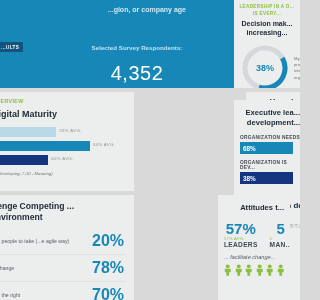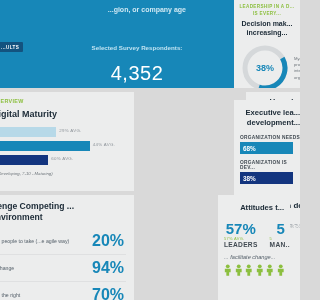--- a/index.html
+++ b/index.html
@@ -249,21 +249,21 @@
   <div class="card" style="left:-18px;top:195px;width:152px;height:105px;padding:6px 8px;">
     <div style="font-size:8.6px;font-weight:700;color:#1b2a36;line-height:1.25;">...enge Competing ... Environment</div>
 
     <div style="margin-top:6px;">
       <div class="prow">
         <div class="ptext">...ng people to take (...e agile way)</div>
         <div class="pval">20%</div>
       </div>
       <div class="prow">
         <div class="ptext">...t change</div>
-        <div class="pval">94%</div>
+        <div class="pval">78%</div>
       </div>
       <div class="prow" style="border-bottom:none;">
         <div class="ptext">...ng the right</div>
         <div class="pval">70%</div>
       </div>
     </div>
   </div>
 
   <div class="card" style="left:246px;top:195px;width:186px;height:105px;padding:5px 4px;">
     <div class="qtitle" style="margin-top:1px;">How often do you need to update your skills?</div>

